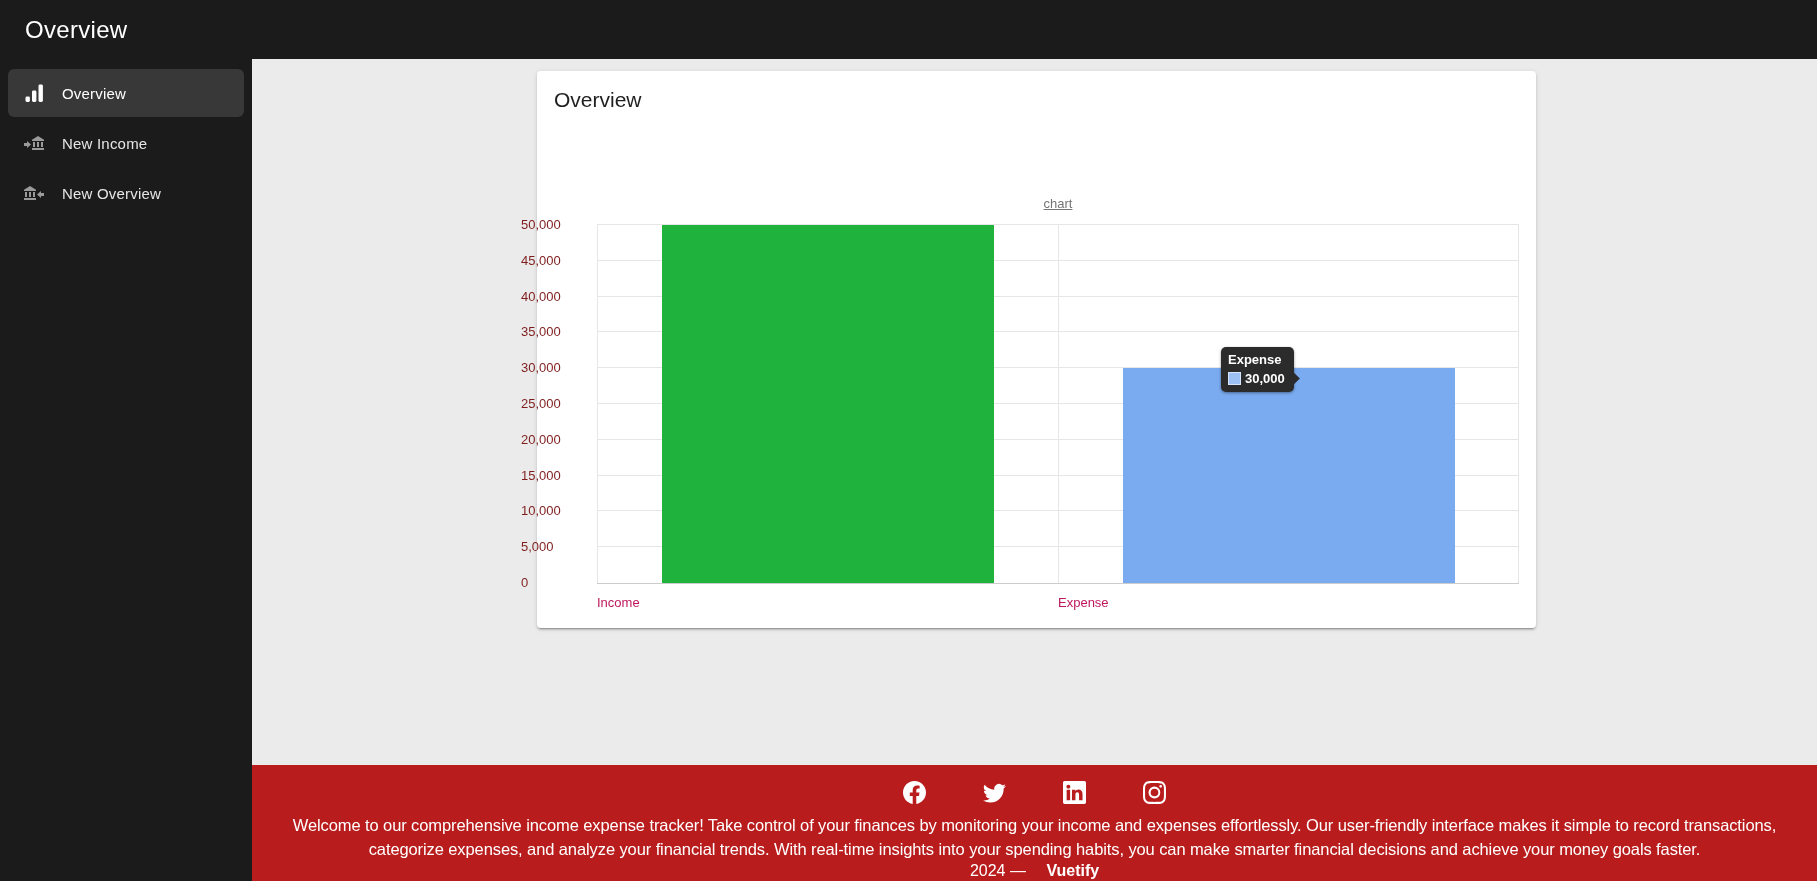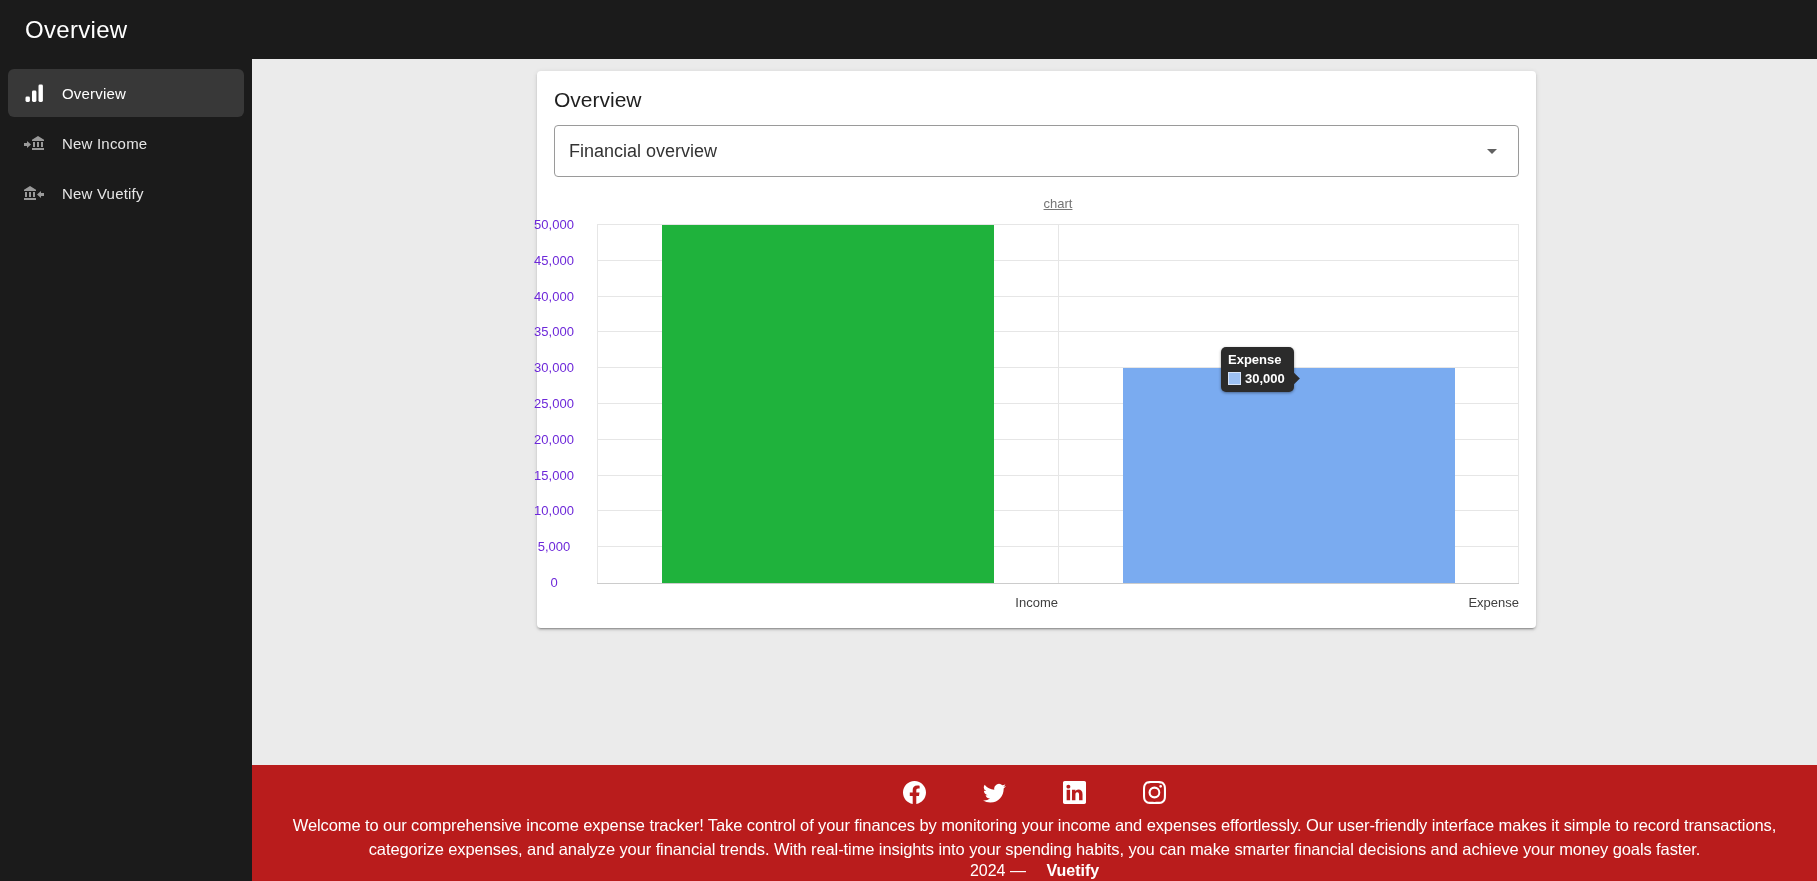--- a/index.html
+++ b/index.html
@@ -37,24 +37,24 @@
   .select-value { font-size:18px; color:#333333; flex:1; }
   .select-arrow svg { width:24px; height:24px; display:block; fill:#616161; }
 
   
   .chart-title { position:absolute; top:125px; left:60px; width:922px;
                  text-align:center; font-size:13px; color:#757575;text-decoration:underline; }
   .plot { position:absolute; left:60px; top:154px; width:922px; height:358px; }
   .gridline { position:absolute; left:0; width:100%; height:1px; background:#e6e6e6; }
   .gridline.baseline { background:#cccccc; }
   .vline { position:absolute; top:0; height:100%; width:1px; background:#e6e6e6; }
-  .ytick { position:absolute; left:-76px; width:66px; text-align:center;
-           font-size:13px; color:#6d28d9; line-height:14px; }
+  .ytick { position:absolute; left:-76px; width:66px; text-align:left;
+           font-size:13px; color:#7f1d1d; line-height:14px; }
   .bar { position:absolute; bottom:0; }
-  .xlabel { position:absolute; top:370px; text-align:right; font-size:13px; color:#404040; }
+  .xlabel { position:absolute; top:370px; text-align:left; font-size:13px; color:#be185d; }
 
   
   .tooltip { position:absolute; left:624px; top:122px; background:#2b2b2b; color:#fff;
              border-radius:5px; padding:5px 9px 6px 7px; z-index:3;
              box-shadow:0 1px 3px rgba(0,0,0,.4); }
   .tooltip::after { content:""; position:absolute; right:-4px; bottom:9px; width:9px; height:9px;
                     background:#2b2b2b; transform:rotate(45deg); }
   .tooltip-cat { font-size:13px; font-weight:bold; margin-bottom:4px; white-space:nowrap; }
   .tooltip-row { display:flex; align-items:center; }
   .tooltip-swatch { width:13px; height:13px; margin-right:4px;
@@ -97,36 +97,28 @@
         </svg>
       </span>
       <span class="nav-label">New Income</span>
     </div>
     <div class="nav-item">
       <span class="nav-icon">
         <svg viewBox="0 0 24 24">
           <path d="M14,8.7V10H2V8.7L8,5L14,8.7M2,17H14V19H2V17M7,11H9V16H7V11M3,11H5V16H3V11M11,11H13V16H11V11M15,13.5L19,10V12H22V15H19V17L15,13.5Z"></path>
         </svg>
       </span>
-      <span class="nav-label">New Vuetify</span>
+      <span class="nav-label">New Overview</span>
     </div>
   </nav>
 
 <main class="main">
   <section class="card">
     <div class="card-title">Overview</div>
 
-    <div class="select">
-      <span class="select-value">Financial overview</span>
-      <span class="select-arrow">
-        <svg viewBox="0 0 24 24">
-            <path d="M7,10L12,15L17,10H7Z"></path>
-          </svg>
-      </span>
-    </div>
 
     <div class="chart-title">chart</div>
 
     <div class="plot" id="plot">
 
     <div class="gridline baseline" style="top: 358px;"></div>
         <div class="ytick" style="top: 351px;">0</div>
         <div class="gridline" style="top: 321.2px;"></div>
         <div class="ytick" style="top: 315.2px;">5,000</div>
         <div class="gridline" style="top: 285.4px;"></div>

